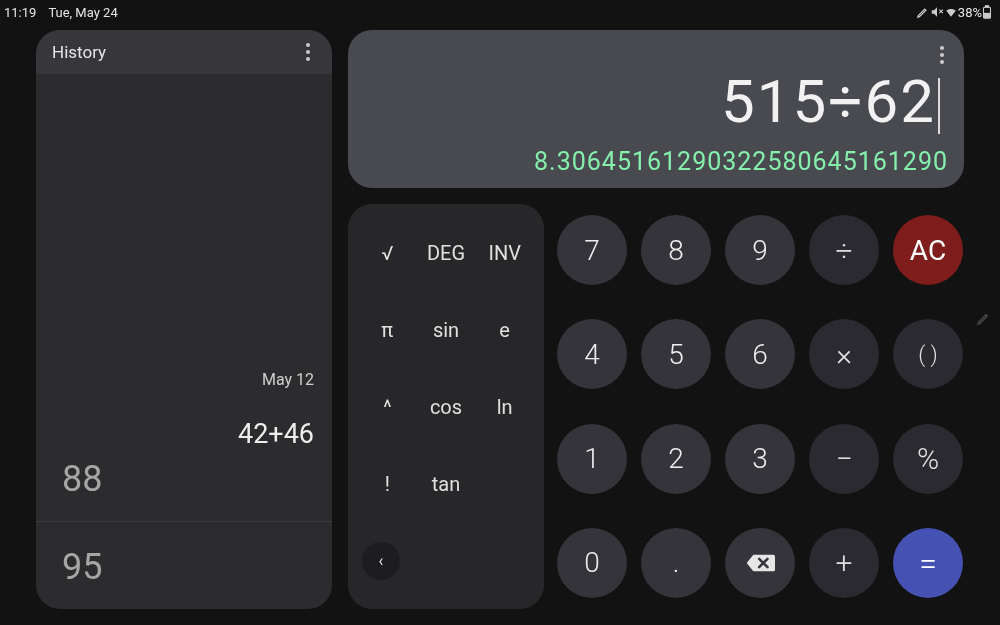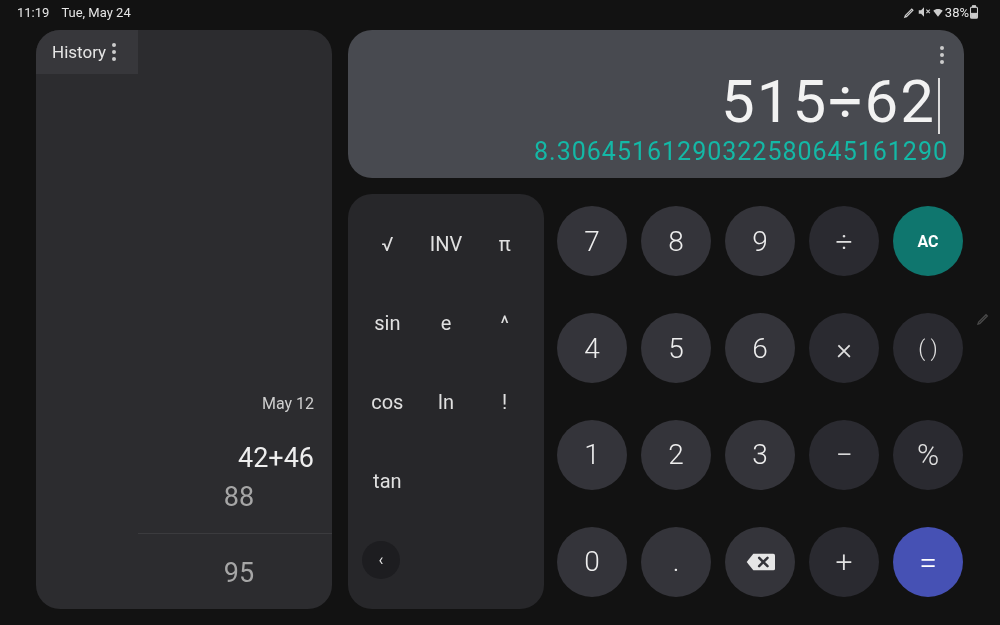--- a/index.html
+++ b/index.html
@@ -1,57 +1,57 @@
 <!DOCTYPE html>
 <html><head>
   <meta charset="utf-8">
   <style>
     * { margin: 0; padding: 0; box-sizing: border-box; font-family: -apple-system, BlinkMacSystemFont, 'Segoe UI', Roboto, sans-serif; }
     body { width: 1000px; height: 625px; background: #121212; color: #e6e6e6; overflow: hidden; }
     
-    .status-bar { height: 24px; display: flex; justify-content: space-between; align-items: center; padding: 0 17px; font-size: 13px; color: #e6e6e6; }
+    .status-bar { height: 24px; display: flex; justify-content: space-between; align-items: center; padding: 0 4px; font-size: 13px; color: #e6e6e6; }
     .status-left { display: flex; gap: 12px; align-items: center; }
     .status-right { display: flex; align-items: center; }
     .status-icon { width: 14px; height: 14px; display: inline-flex; align-items: center; }
     
     .app { display: flex; gap: 16px; padding: 6px 36px 16px 36px; height: calc(625px - 24px); }
     
-    .history-panel { width: 296px; background: #2c2c2f; border-radius: 24px; display: flex; flex-direction: row; overflow: hidden; }
+    .history-panel { width: 296px; background: #2c2c2f; border-radius: 24px; display: flex; flex-direction: column; overflow: hidden; }
     .history-header { height: 44px; background: #37373b; display: flex; align-items: center; justify-content: space-between; padding: 0 16px; }
     .history-title { font-size: 17px; font-weight: 400; }
     .more-dots { display: flex; flex-direction: column; gap: 3px; padding: 6px; }
     .more-dots span { width: 4px; height: 4px; background: #ccc; border-radius: 50%; }
     
     .history-body { flex: 1; display: flex; flex-direction: column; }
     .history-group { padding: 18px 18px 18px 26px; }
     .history-date { font-size: 16px; color: #cfcfcf; margin-bottom: 28px; text-align: right; }
     .history-expr { font-size: 27px; color: #eee; text-align: right; line-height: 1.3; }
-    .history-res { font-size: 27px; color: #a6a6a6; text-align: center; line-height: 1.3; margin-top: 4px; }
+    .history-res { font-size: 36px; color: #a6a6a6; text-align: left; line-height: 1.3; margin-top: 4px; }
     .history-divider { height: 1px; background: #3b3b3e; margin: 0 0; }
     .history-spacer { flex: 1; }
     
     .calc-side { flex: 1; display: flex; flex-direction: column; gap: 16px; }
     
     .display { background: #484a50; border-radius: 24px; padding: 8px 16px 12px 16px; position: relative; }
     .display-more { position: absolute; top: 10px; right: 14px; }
     .expr-line { font-size: 60px; font-weight: 400; color: #f2f2f2; text-align: right; letter-spacing: 2px; padding-top: 28px; padding-right: 8px; position: relative; }
     .cursor { display: inline-block; width: 2px; height: 56px; background: #dcdcdc; vertical-align: middle; margin-left: 2px; }
-    .result-line { font-size: 25px; color: #14b8a6; text-align: right; letter-spacing: 1px; white-space: nowrap; overflow: hidden; }
+    .result-line { font-size: 25px; color: #86efac; text-align: right; letter-spacing: 1px; margin-top: 10px; white-space: nowrap; overflow: hidden; }
     
     .keypad { flex: 1; display: flex; gap: 12px; }
     
     .sci-pad { width: 196px; background: #27272a; border-radius: 24px; padding: 12px; display: grid; grid-template-columns: repeat(3, 1fr); grid-template-rows: repeat(5, 1fr); gap: 4px; }
     .sci-btn { display: flex; align-items: center; justify-content: center; font-size: 20px; color: #e0e0e0; border-radius: 50%; cursor: pointer; }
     .sci-collapse { grid-column: 1; grid-row: 5; width: 38px; height: 38px; background: #1d1d20; border-radius: 50%; display: flex; align-items: center; justify-content: center; font-size: 16px; align-self: center; justify-self: start; margin-left: 2px; }
     
     .num-pad { flex: 1; display: grid; grid-template-columns: repeat(5, 1fr); grid-template-rows: repeat(4, 1fr); gap: 12px; }
     .key { border-radius: 50%; display: flex; align-items: center; justify-content: center; font-size: 28px; font-weight: 300; cursor: pointer; width: 70px; height: 70px; justify-self: center; align-self: center; }
     .digit { background: #34343a; color: #eee; }
     .op { background: #2a2a30; color: #e0e0e0; font-size: 30px; }
-    .ac { background: #0f766e; color: #fff; font-size: 16px; font-weight: 700; }
+    .ac { background: #7f1d1d; color: #fff; font-size: 28px; font-weight: 400; }
     .eq-btn { background: #4651b4; color: #fff; font-size: 32px; }
     .digit0 { grid-column: 1; grid-row: 4; }
     .dot { grid-column: 2; grid-row: 4; }
     .bs { grid-column: 3; grid-row: 4; }
     .plus { grid-column: 4; grid-row: 4; }
     .eq { grid-column: 5; grid-row: 4; }
     
     .edit-icon-right { position: absolute; right: 8px; top: 310px; opacity: 0.4; }
   </style>
 </head>
@@ -122,20 +122,21 @@
           <span></span>
           <span></span>
         </div>
       <div class="expr-line"><span>515÷62</span><span class="cursor"></span></div>
       <div class="result-line"><span>8.30645161290322580645161290</span></div>
     </div>
 
     <div class="keypad">
       <div class="sci-pad">
         <div class="sci-btn">√</div>
+        <div class="sci-btn">DEG</div>
         <div class="sci-btn">INV</div>
         <div class="sci-btn">π</div>
         <div class="sci-btn">sin</div>
         <div class="sci-btn">e</div>
         <div class="sci-btn">^</div>
         <div class="sci-btn">cos</div>
         <div class="sci-btn">ln</div>
         <div class="sci-btn">!</div>
         <div class="sci-btn">tan</div>
         <div class="sci-collapse">‹</div>

